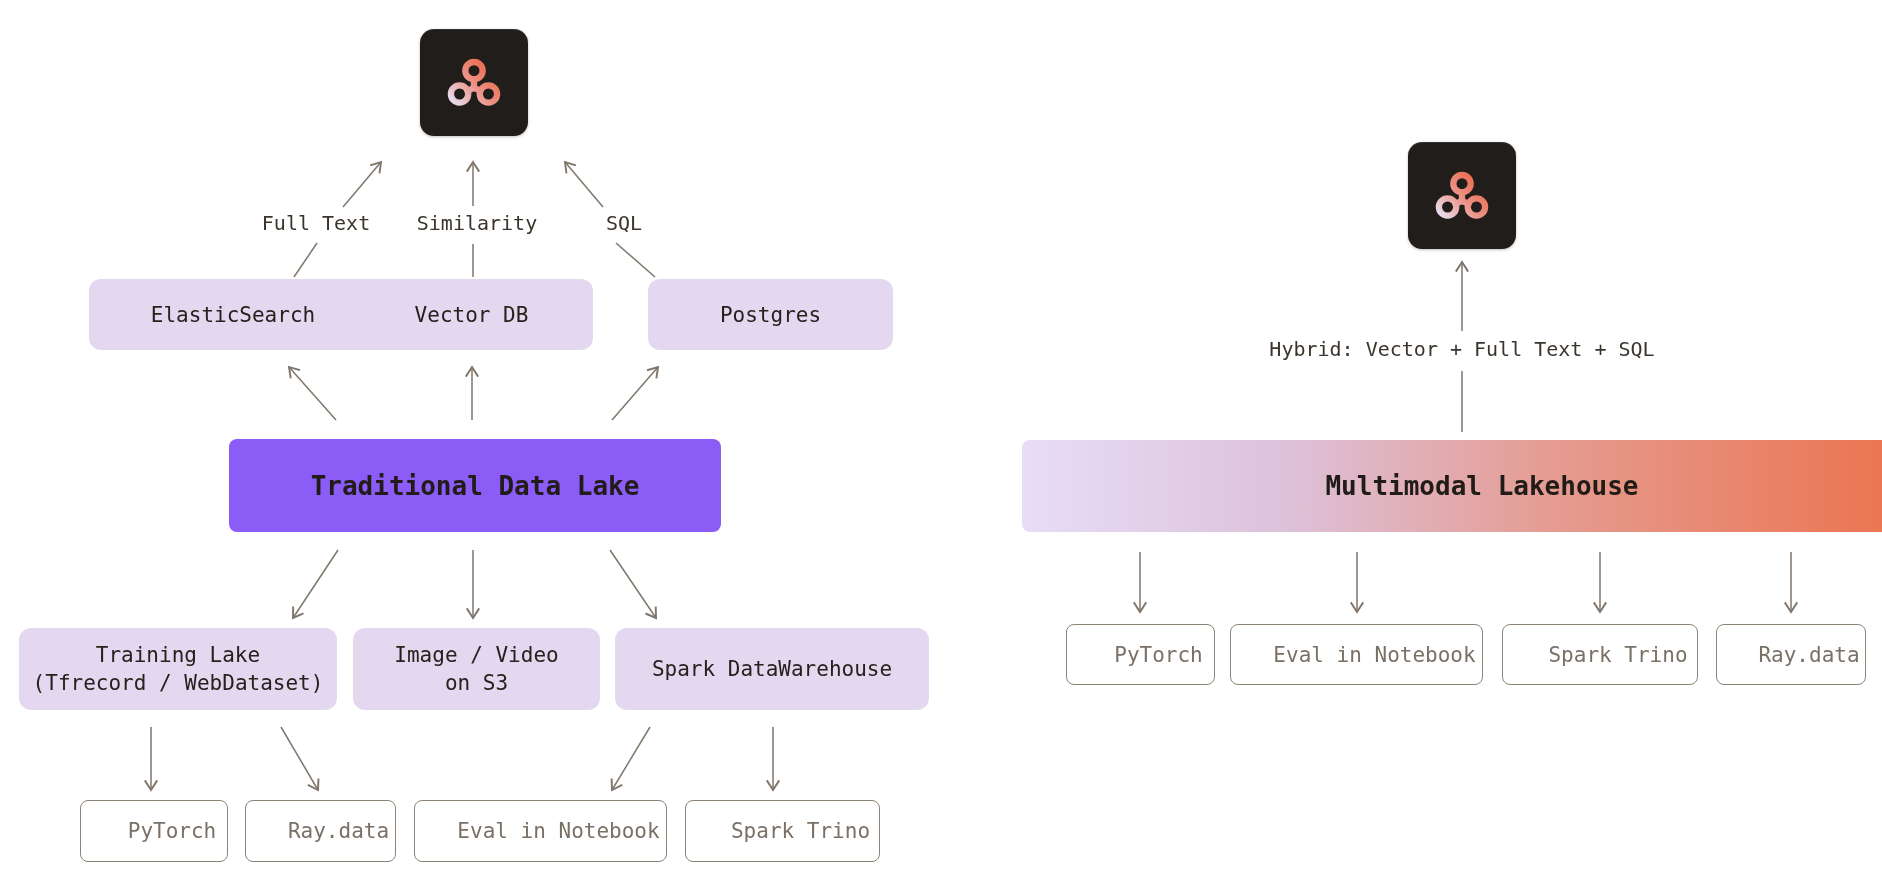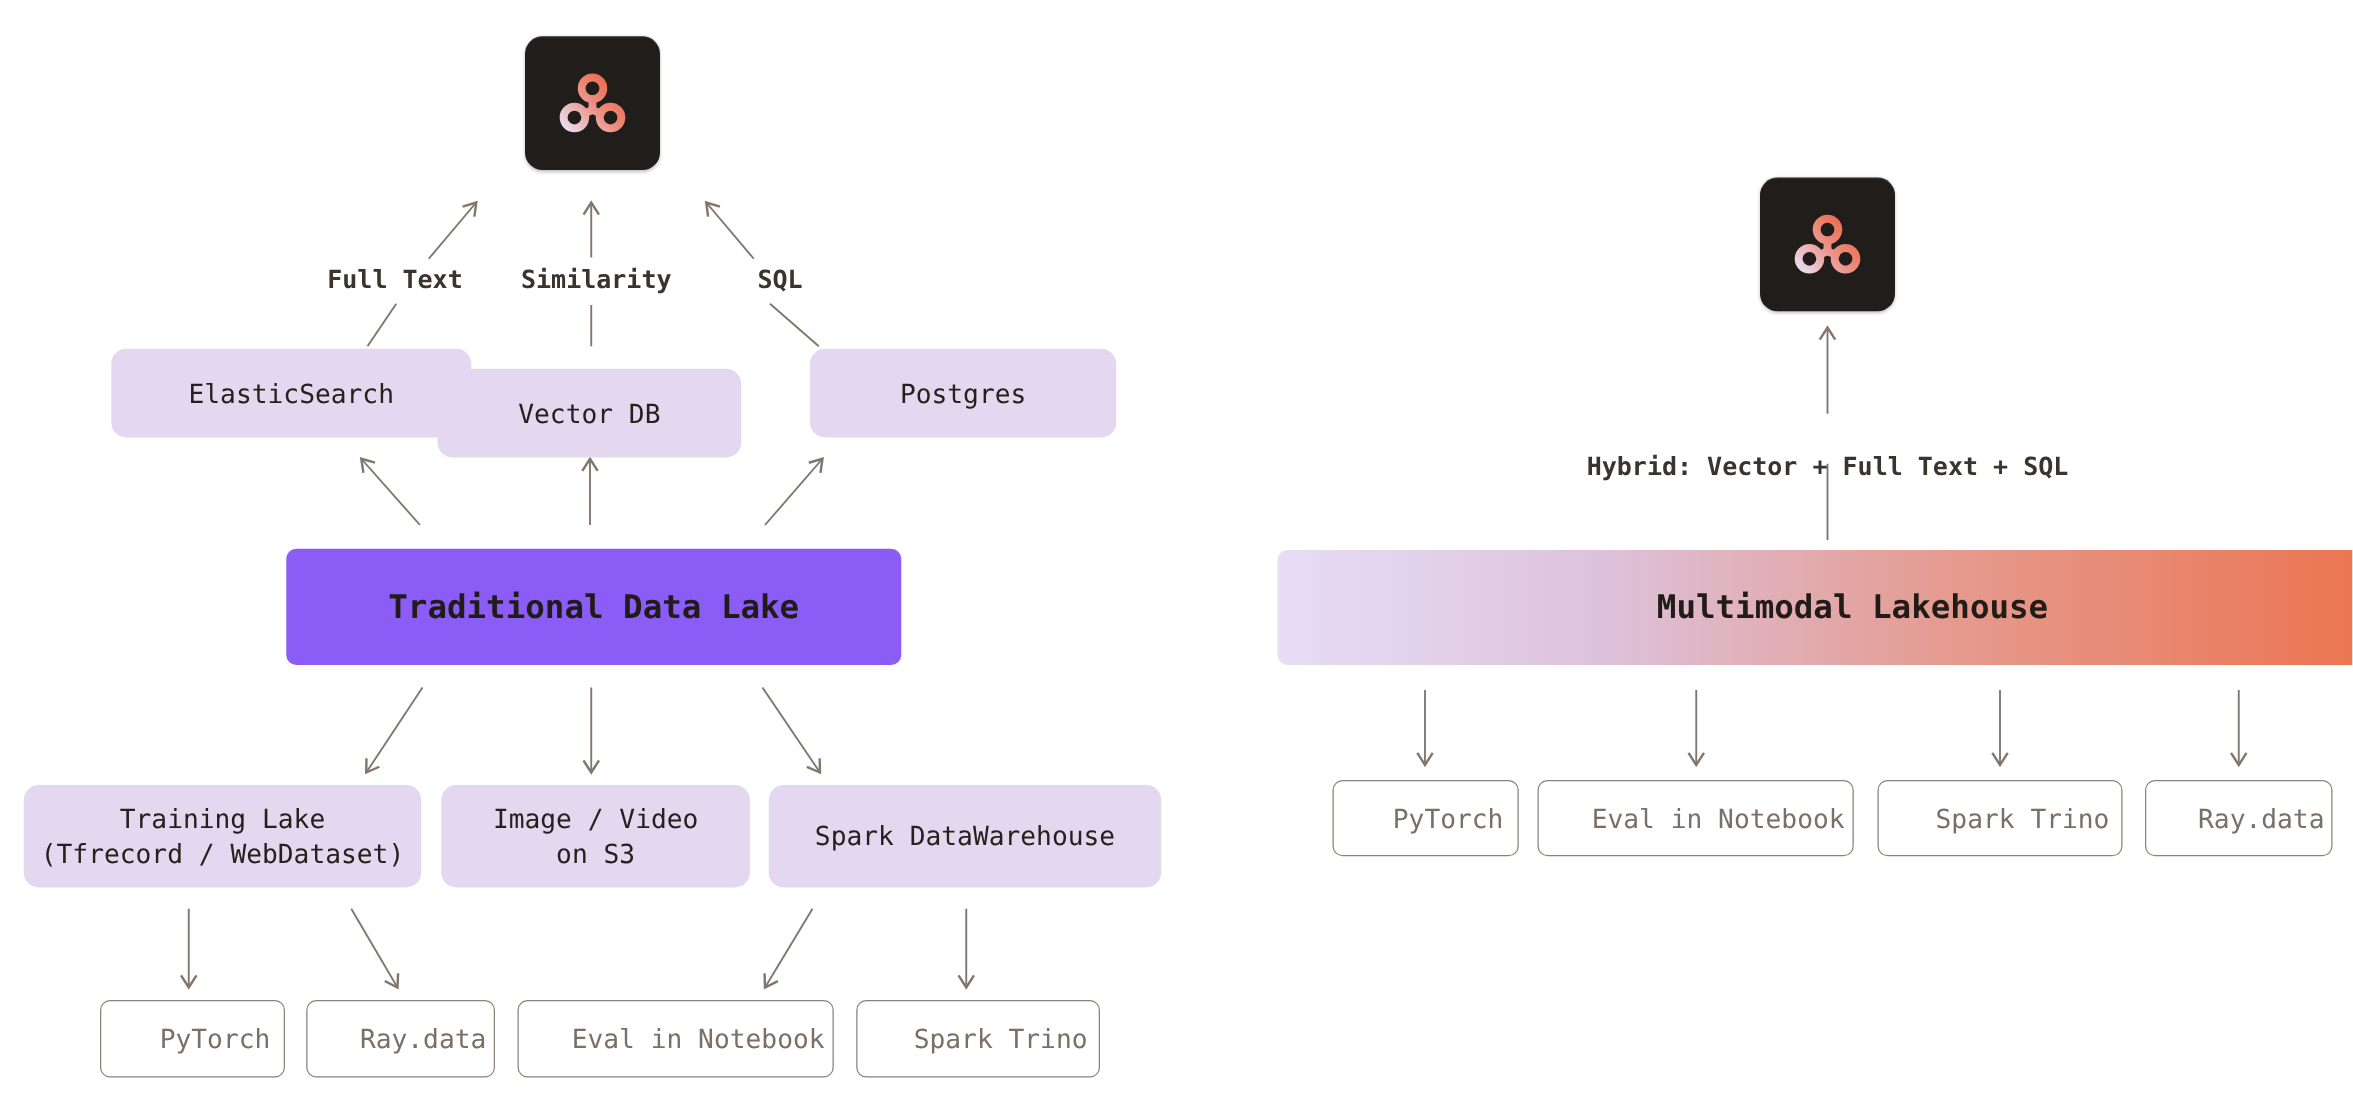--- a/index.html
+++ b/index.html
@@ -45,21 +45,21 @@
     border:1.5px solid #8d8276;
     border-radius:8px;
     color:#7a7065;
     font-size:21px;
     padding-left:36px;
   }
   .qlabel{
     transform:translate(-50%,-50%);
     white-space:nowrap;
     font-size:20px;
-    font-weight:bold;
+    font-weight:normal;
     color:#3a342d;
   }
   .arrows{pointer-events:none;}
 </style>
 </head>
 <body>
 
 <div id="canvas">
 
   <svg class="abs arrows" style="left:0;top:0;" width="1882" height="893" viewBox="0 0 1882 893">
@@ -119,21 +119,21 @@
         <line x1="24" y1="27.6" x2="28.8" y2="29.7"></line>
       </g>
     </svg>
   </div>
 
   <div class="abs qlabel" style="left:316px;top:223px;">Full Text</div>
   <div class="abs qlabel" style="left:477px;top:223px;">Similarity</div>
   <div class="abs qlabel" style="left:624px;top:223px;">SQL</div>
 
   <div class="abs node purple" style="left:89px;top:279px;width:288px;height:71px;">ElasticSearch</div>
-  <div class="abs node purple" style="left:350px;top:279px;width:243px;height:71px;margin-top:16px;">Vector DB</div>
+  <div class="abs node purple" style="left:350px;top:279px;width:243px;height:71px;">Vector DB</div>
   <div class="abs node purple" style="left:612px;top:279px;width:245px;height:71px;margin-left:36px;">Postgres</div>
 
   <div class="abs node mainbox orange" style="left:229px;top:439px;width:492px;height:93px;">Traditional Data Lake</div>
 
   <div class="abs node purple" style="left:19px;top:628px;width:318px;height:82px;">
     <div>
       <div>Training Lake</div>
       <div>(Tfrecord / WebDataset)</div>
     </div>
   </div>
@@ -163,21 +163,21 @@
         <circle cx="24" cy="15" r="6.3"></circle>
         <circle cx="13.5" cy="32" r="6.3"></circle>
         <circle cx="34.5" cy="32" r="6.3"></circle>
         <line x1="24" y1="21.3" x2="24" y2="27.6"></line>
         <line x1="24" y1="27.6" x2="19.2" y2="29.7"></line>
         <line x1="24" y1="27.6" x2="28.8" y2="29.7"></line>
       </g>
     </svg>
   </div>
 
-  <div class="abs qlabel" style="left:1462px;top:349px;margin-top:24px;">Hybrid: Vector + Full Text + SQL</div>
+  <div class="abs qlabel" style="left:1462px;top:349px;">Hybrid: Vector + Full Text + SQL</div>
 
   <div class="abs node mainbox gradientbox" style="left:1022px;top:440px;width:920px;height:92px;">Multimodal Lakehouse</div>
 
   <div class="abs node outline" style="left:1066px;top:624px;width:149px;height:61px;">PyTorch</div>
   <div class="abs node outline" style="left:1230px;top:624px;width:253px;height:61px;">Eval in Notebook</div>
   <div class="abs node outline" style="left:1502px;top:624px;width:196px;height:61px;">Spark Trino</div>
   <div class="abs node outline" style="left:1716px;top:624px;width:150px;height:61px;">Ray.data</div>
 
 </div>
 

